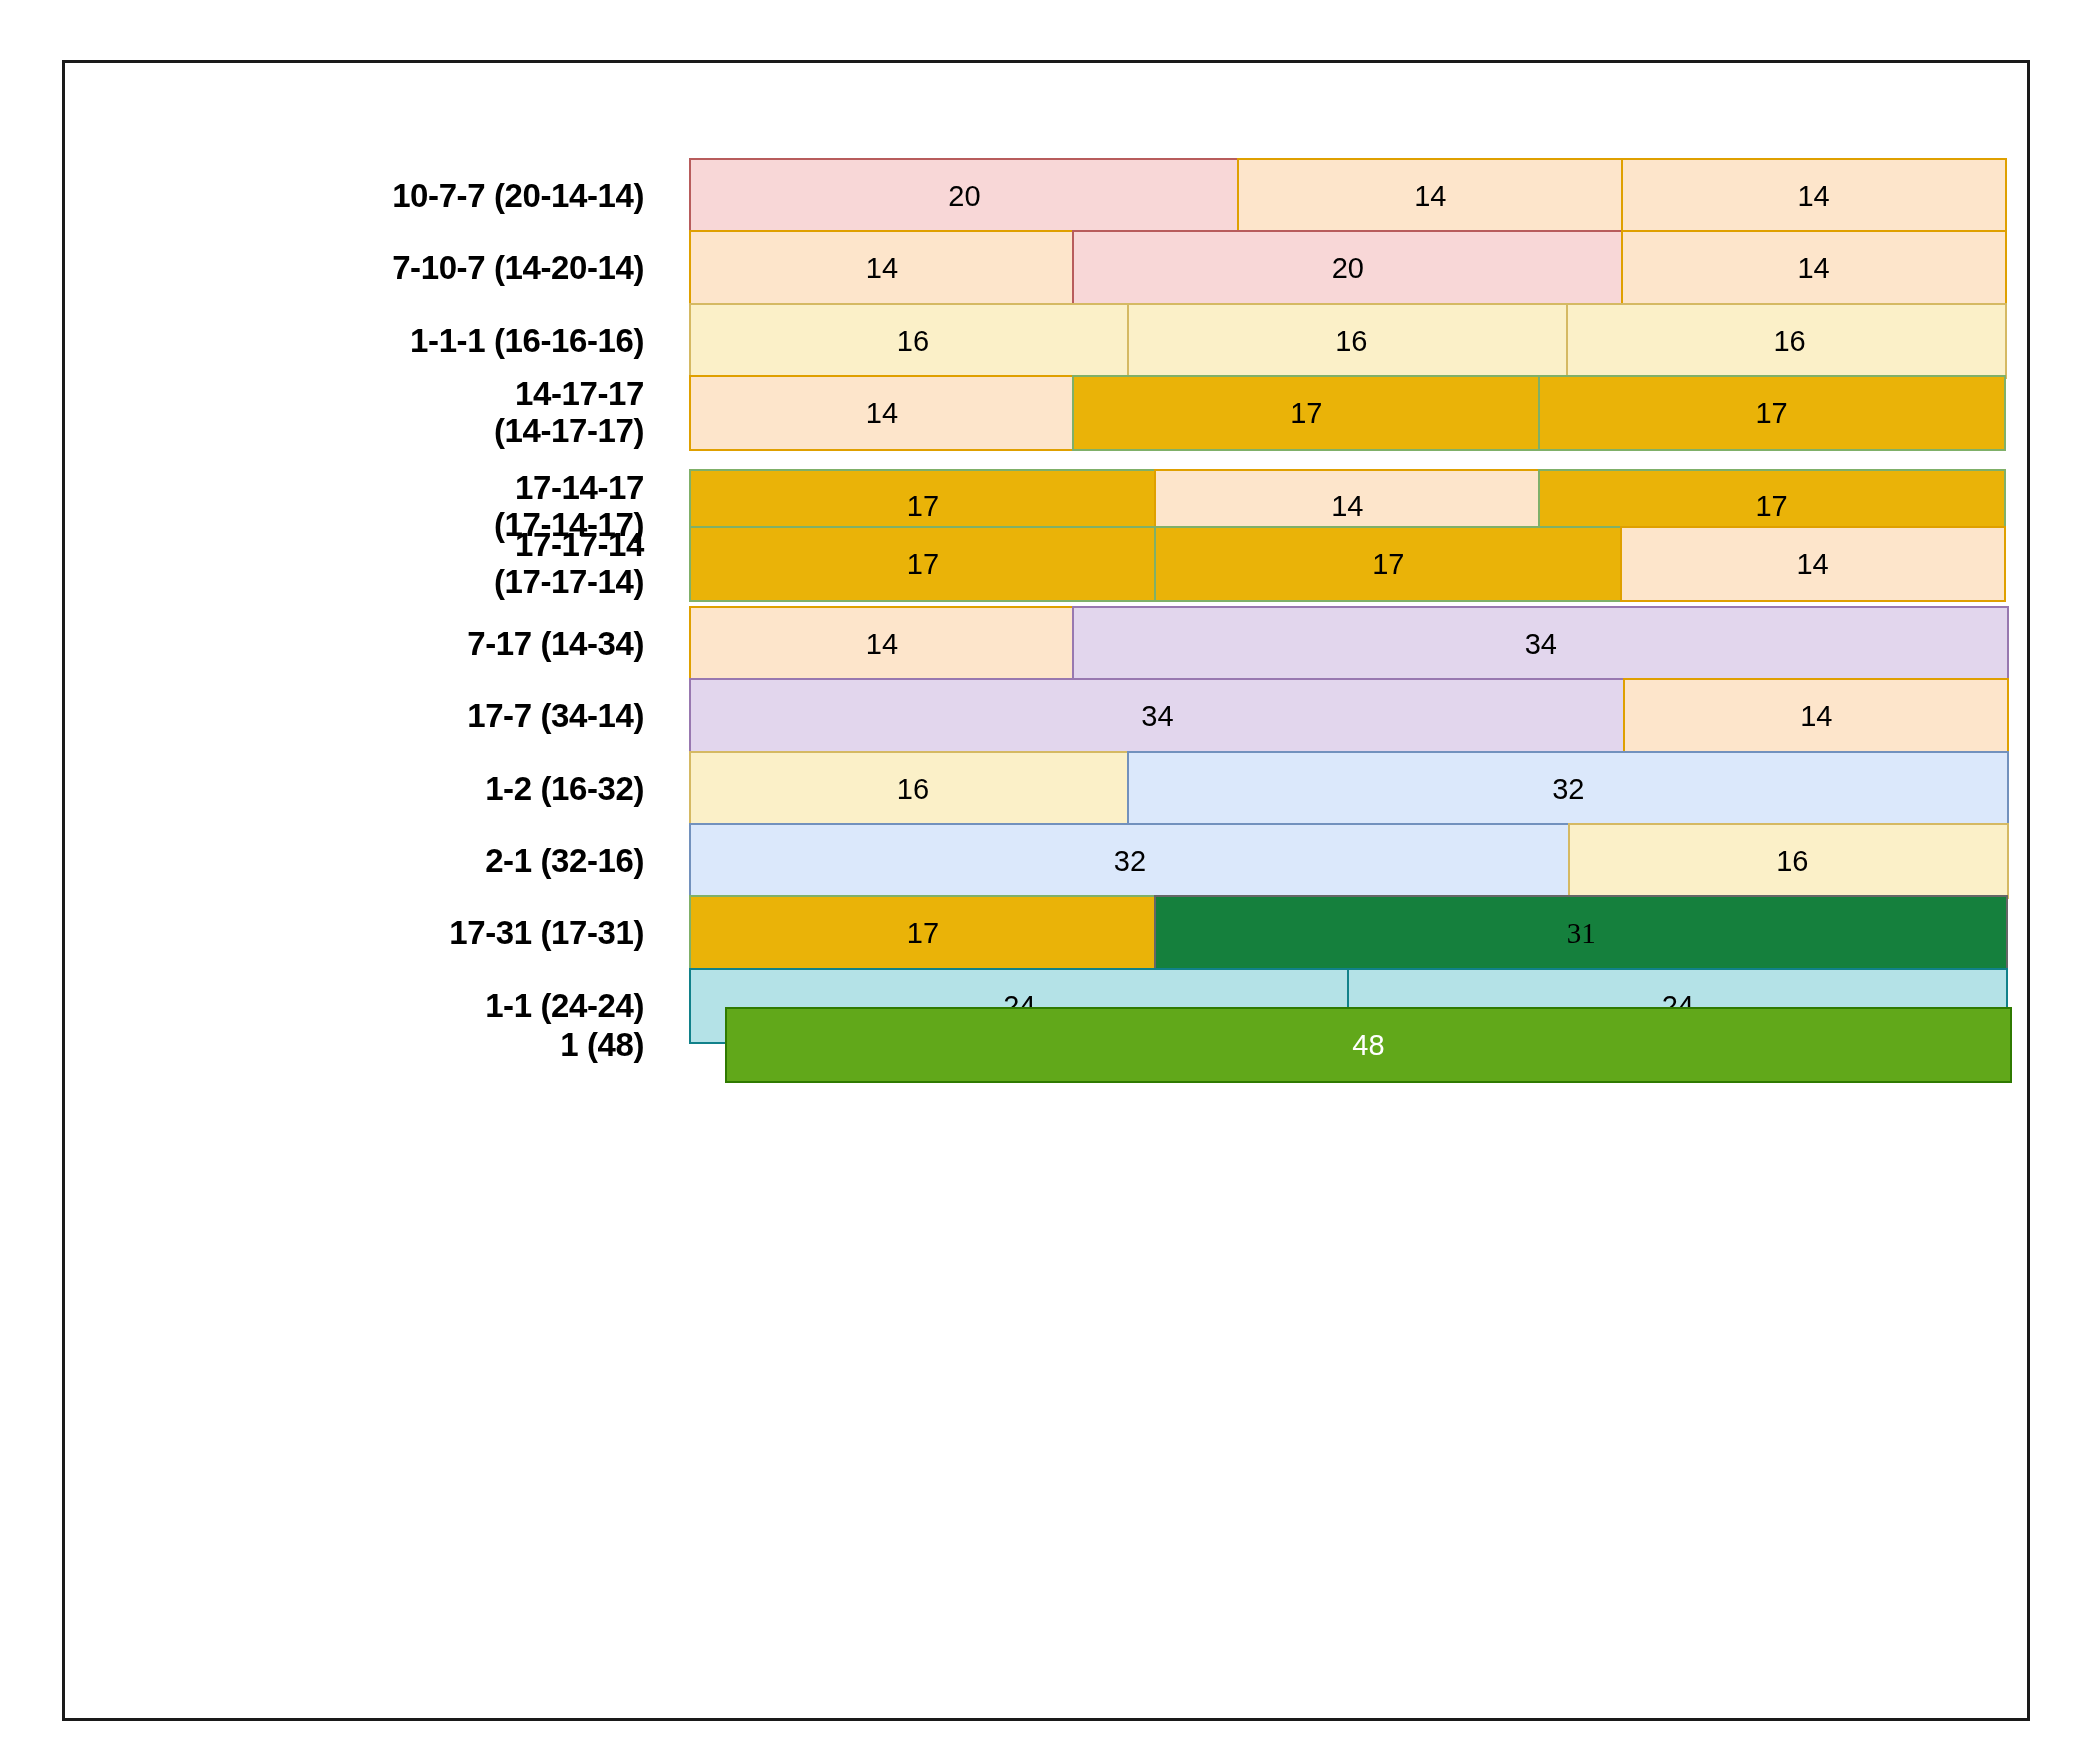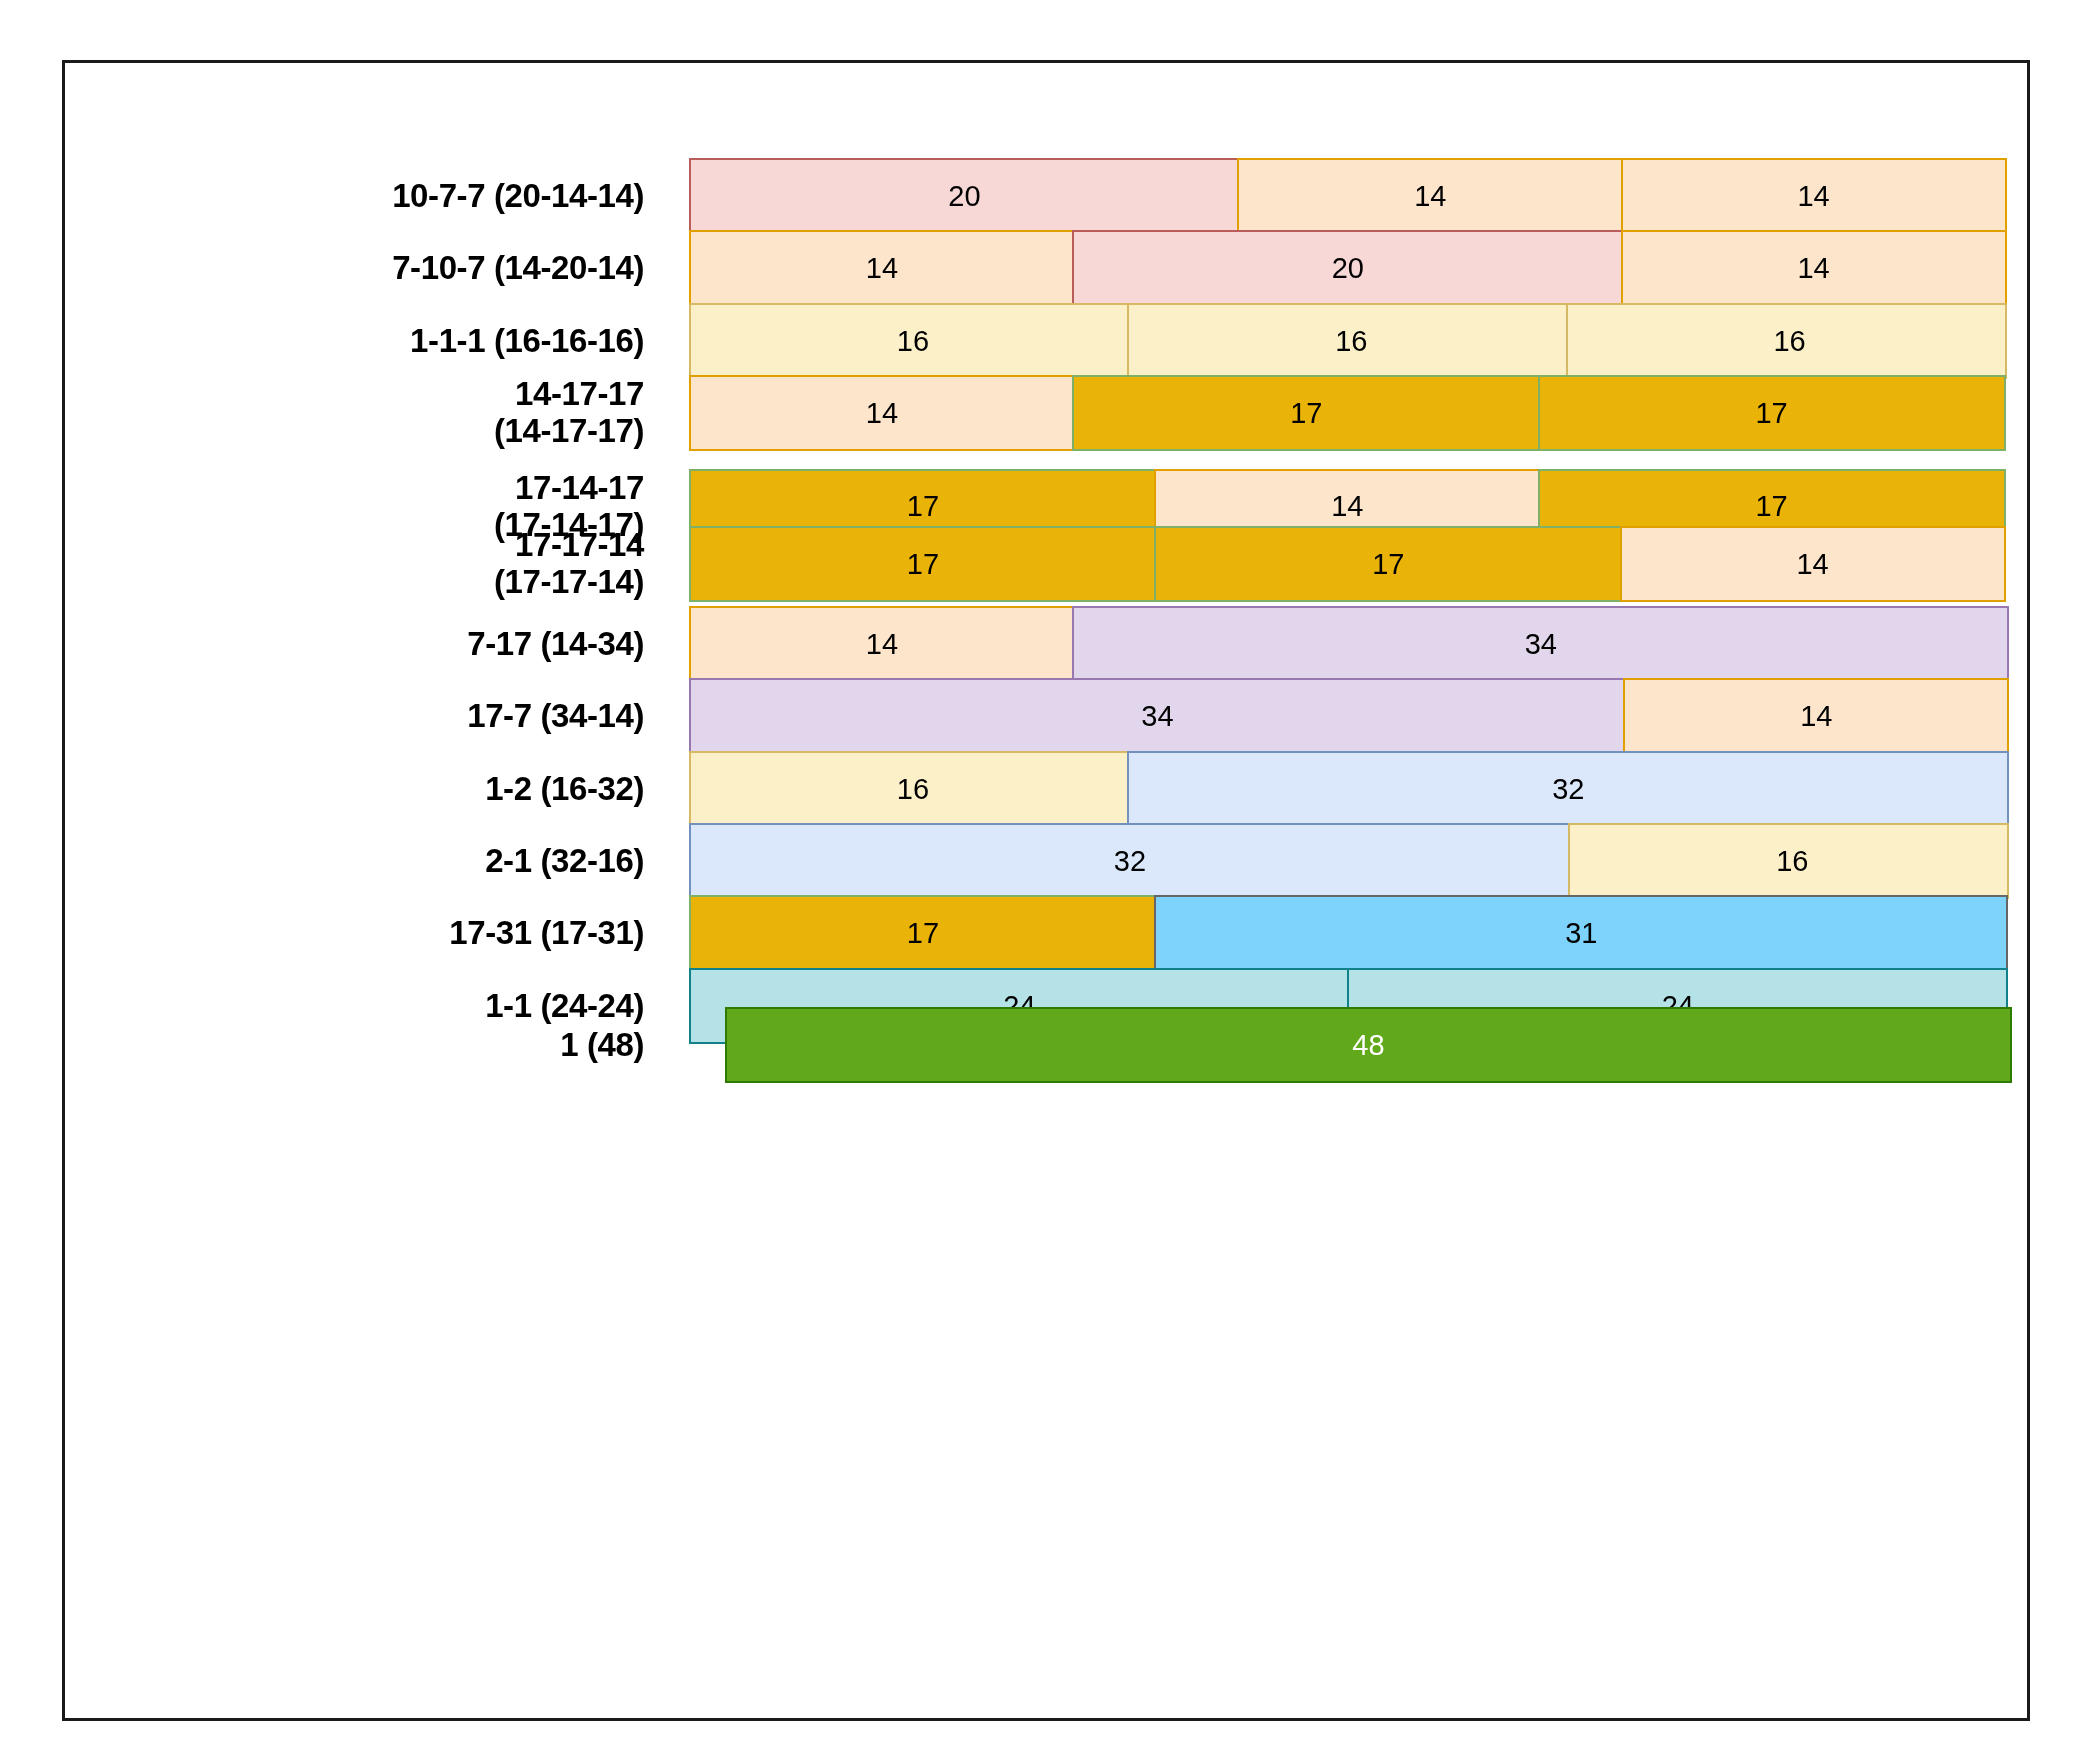--- a/index.html
+++ b/index.html
@@ -74,21 +74,21 @@
   }
   .seg:last-child { margin-right: 0; }
 
   
   .c-pink   { background:#f8d7d7; border-color:#b85c5c; }
   .c-peach  { background:#fde5cb; border-color:#dfa000; }
   .c-yellow { background:#fbf0c8; border-color:#d5b963;padding-left:7px; }
   .c-green  { background:#eab308; border-color:#7fb069; }
   .c-purple { background:#e2d6ed; border-color:#9878b0; }
   .c-blue   { background:#dbe8fb; border-color:#7291bd; }
-  .c-gray   { background:#7dd3fc; border-color:#666666; }
+  .c-gray   { background:#15803d; border-color:#666666;font-family:Liberation Serif, serif; }
   .c-teal   { background:#b4e2e7; border-color:#11818a; }
   .c-solidgreen { background:#61a81a; border-color:#2f7a00; color:#ffffff; }
 </style>
 </head>
 <body>
 
 <div id="canvas">
   <div id="frame">
     <div id="rows">
         <div class="row" style="top: 95px; height: 76px;">

